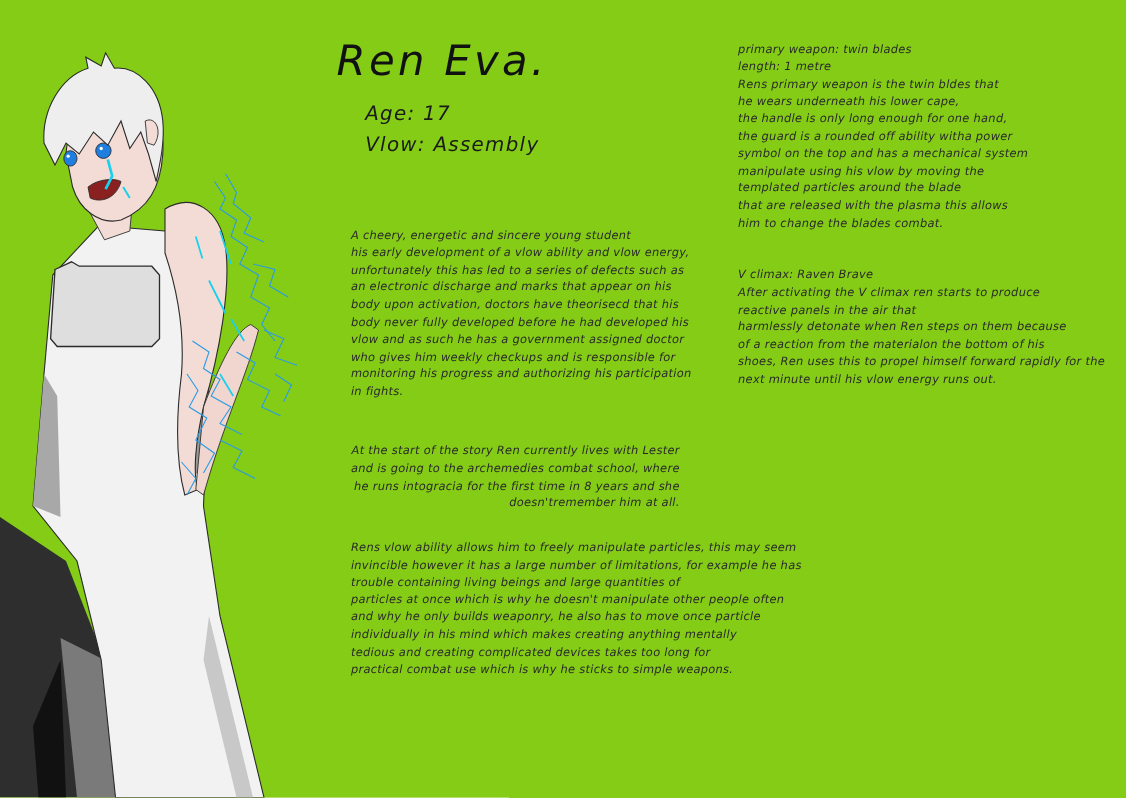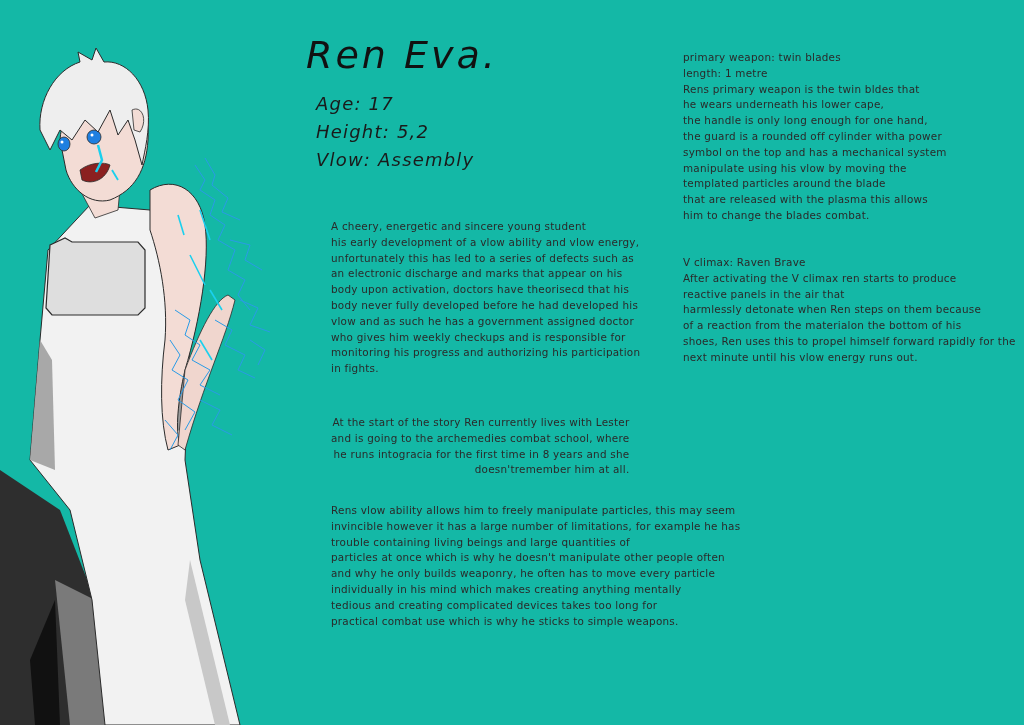--- a/index.html
+++ b/index.html
@@ -11,21 +11,21 @@
       width: 1024px;
       height: 725px;
       position: relative;
       overflow: hidden;
       font-family: "DejaVu Sans", sans-serif;
       color: #1a1a1a;
     }
     .sheet {
       position: absolute;
       inset: 0;
-      background: #14b8a6;
+      background: #84cc16;
     }
     
     .illustration {
       position: absolute;
       left: 0;
       top: 40px;
       width: 320px;
       height: 685px;
     }
     .illustration svg {
@@ -54,27 +54,29 @@
       margin: 0;
       padding: 0;
       list-style: none;
     }
     .stats li {
       font-size: 18px;
       font-style: italic;
       letter-spacing: 1.2px;
       line-height: 28px;
       color: #1a1a1a;
+      margin-left: 16px;
     }
     .stats .label::after { content: ": "; }
     
     .para {
       position: absolute;
-      margin: 16px;
+      margin: 4px;
       font-size: 10.4px;
+      font-style: italic;
       line-height: 15.8px;
       color: #2a2a2a;
       font-family: "DejaVu Sans", sans-serif;
       letter-spacing: 0.25px;
       white-space: nowrap;
     }
     .para span { display: block; }
     #bio-1 { left: 315px; top: 203px; }
     #bio-2 { left: 315px; top: 399px; text-align: right; }
     #bio-3 { left: 315px; top: 487px; }
@@ -146,23 +148,20 @@
     </svg>
   </div>
 
   <h1 class="name-title">Ren Eva.</h1>
 
   <ul class="stats">
     <li>
       <span class="label">Age</span><span>17</span>
     </li>
     <li>
-      <span class="label">Height</span><span>5,2</span>
-    </li>
-    <li>
       <span class="label">Vlow</span><span>Assembly</span>
     </li>
   </ul>
 
   <p class="para" id="bio-1">
     <span>A cheery, energetic and sincere young student</span>
     <span>his early development of a vlow ability and vlow energy,</span>
     <span>unfortunately this has led to a series of defects such as</span>
     <span>an electronic discharge and marks that appear on his</span>
     <span>body upon activation, doctors have theoriseсd that his</span>
@@ -178,33 +177,33 @@
     <span>and is going to the archemedies combat school, where</span>
     <span>he runs intogracia for the first time in 8 years and she</span>
     <span>doesn'tremember him at all.</span>
   </p>
 
   <p class="para" id="bio-3">
     <span>Rens vlow ability allows him to freely manipulate particles, this may seem</span>
     <span>invincible however it has a large number of limitations, for example he has</span>
     <span>trouble containing living beings and large quantities of</span>
     <span>particles at once which is why he doesn't manipulate other people often</span>
-    <span>and why he only builds weaponry, he often has to move every particle</span>
+    <span>and why he only builds weaponry, he also has to move once particle</span>
     <span>individually in his mind which makes creating anything mentally</span>
     <span>tedious and creating complicated devices takes too long for</span>
     <span>practical combat use which is why he sticks to simple weapons.</span>
   </p>
 
   <p class="para" id="weapon-block">
     <span>primary weapon: twin blades</span>
     <span>length: 1 metre</span>
     <span>Rens primary weapon is the twin bldes that</span>
     <span>he wears underneath his lower cape,</span>
     <span>the handle is only long enough for one hand,</span>
-    <span>the guard  is a rounded off cylinder witha power</span>
+    <span>the guard  is a rounded off ability witha power</span>
     <span>symbol on the top and has a mechanical system</span>
     <span>manipulate using his vlow by moving the</span>
     <span>templated particles around the blade</span>
     <span>that are released with the plasma this allows</span>
     <span>him to change the blades combat.</span>
   </p>
 
   <p class="para" id="climax-block">
     <span>V climax: Raven Brave</span>
     <span>After activating the V climax ren starts to produce</span>

